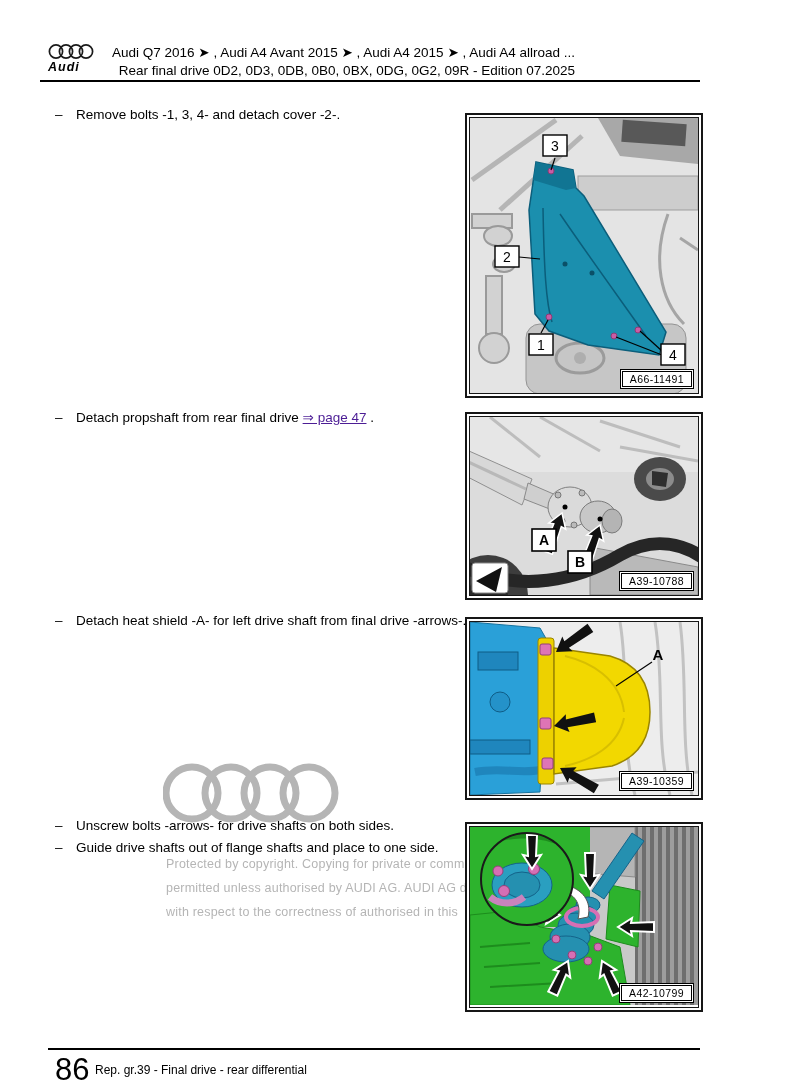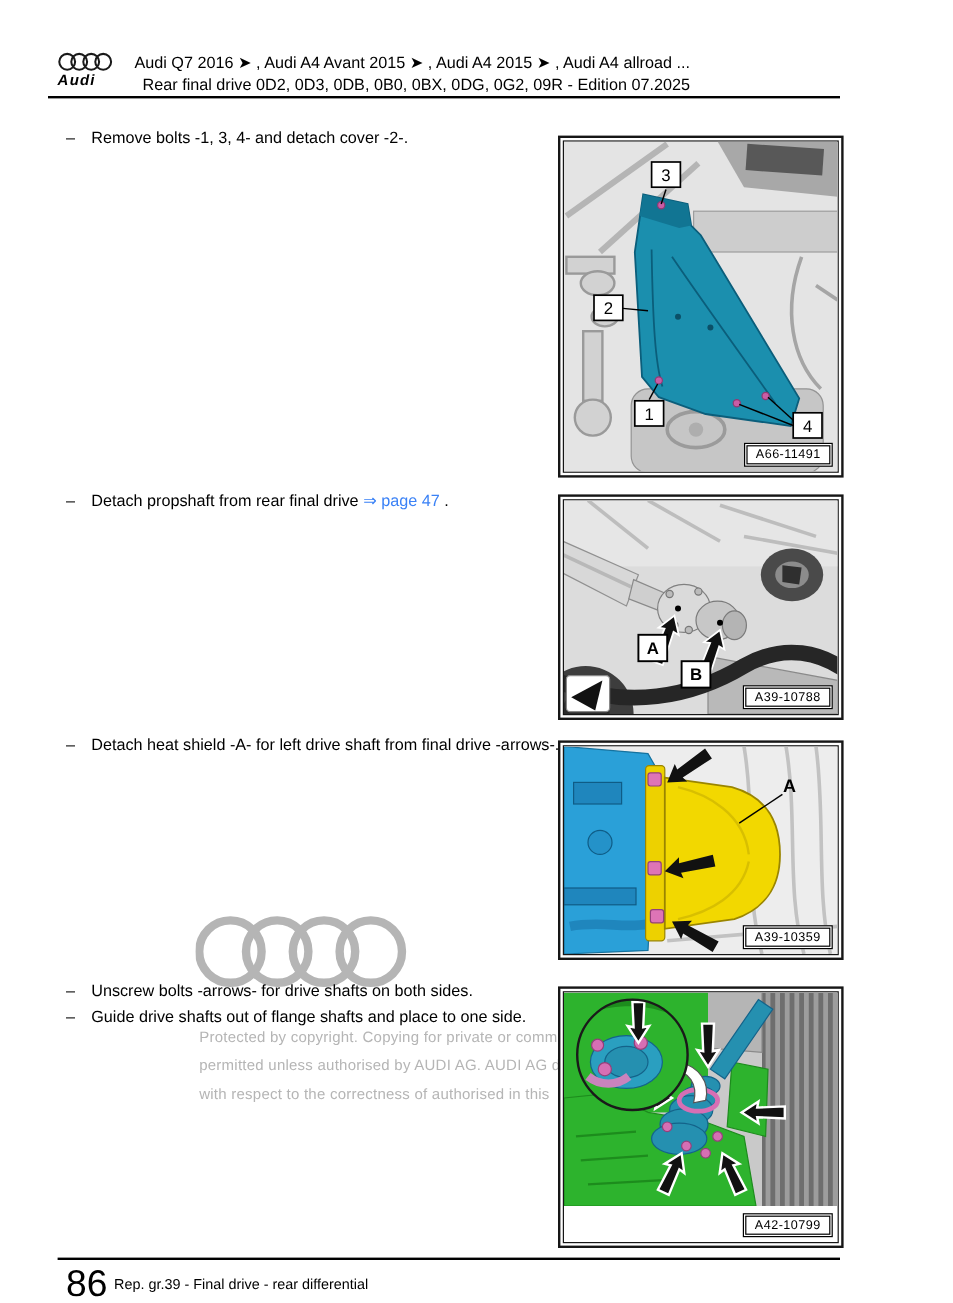--- a/index.html
+++ b/index.html
@@ -10,21 +10,21 @@
   .logo{position:absolute;left:48px;top:43px;width:56px;}
   .logo svg{display:block;}
   .brand{font-weight:bold;font-style:italic;font-size:12.5px;letter-spacing:1px;margin-top:0;}
   .title{position:absolute;left:112px;top:44px;font-size:13.5px;line-height:17.5px;text-align:right;}
   .header-rule{position:absolute;left:40px;top:80px;width:660px;height:2px;background:#000;}
 
   
   .step{position:absolute;left:55px;display:flex;font-size:13.5px;line-height:17px;z-index:3;}
   .step .dash{width:21px;flex:none;}
   .step .txt{width:408px;}
-  .link{color:#3b82f6;cursor:pointer;}
+  .link{color:#4c1d95;text-decoration:underline;cursor:pointer;}
 
   
   .wm-rings{position:absolute;left:163px;top:762px;z-index:1;}
   .wm-text{position:absolute;left:166px;top:852px;z-index:1;color:#b5b5b5;
            font-size:12.5px;line-height:24px;white-space:nowrap;letter-spacing:.2px;}
 
   
   .fig{position:absolute;left:465px;width:238px;border:2px solid #161616;background:#fff;
        padding:2px;box-sizing:border-box;z-index:2;}
   .fig-inner{border:1px solid #161616;position:relative;overflow:hidden;height:100%;box-sizing:border-box;}
@@ -265,21 +265,21 @@
         </g>
         <line x1="182" y1="40" x2="146" y2="64" stroke="#000" stroke-width="1.2"></line>
         <text x="188" y="38" font-size="15" font-weight="bold" text-anchor="middle">A</text>
       </svg>
       <div class="fig-code">
         <span class="fig-code-in">A39-10359</span>
       </div>
     </div>
   </div>
 
-  <div class="fig" style="top:822px;height:218px">
+  <div class="fig" style="top:822px;height:190px">
     <div class="fig-inner">
       <svg width="228" height="178" viewBox="0 0 228 178">
         <defs>
             <clipPath id="insetClip">
               <circle cx="57" cy="52" r="46"></circle>
             </clipPath>
           </defs>
         <rect width="228" height="178" fill="#c9c9c9"></rect>
         <rect x="165" y="0" width="63" height="178" fill="#6e6e6e"></rect>
         <g fill="#9d9d9d">

